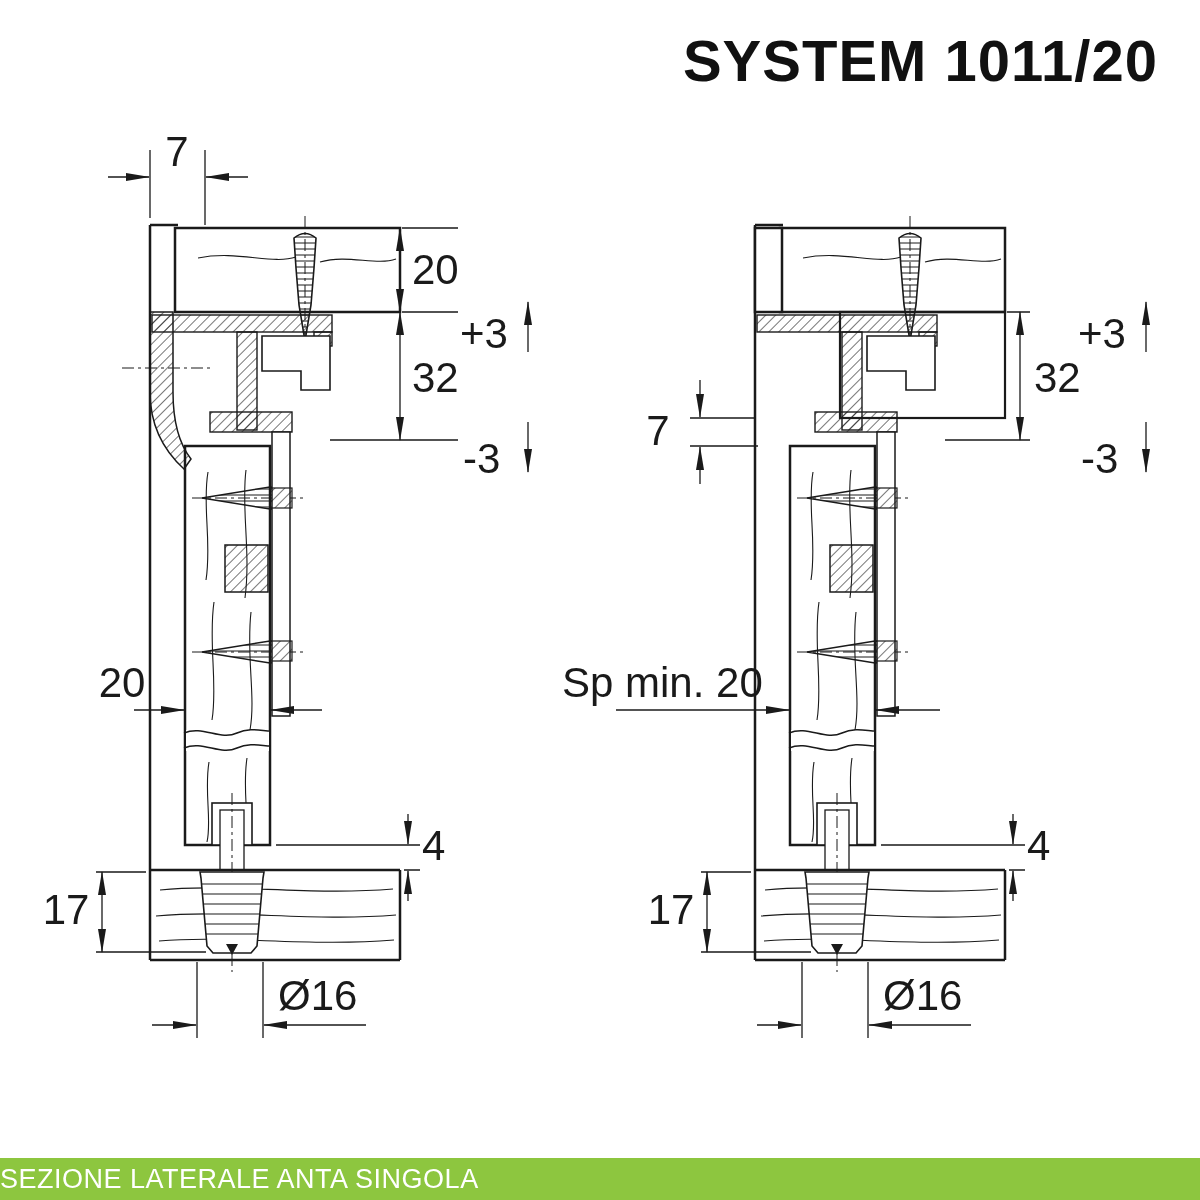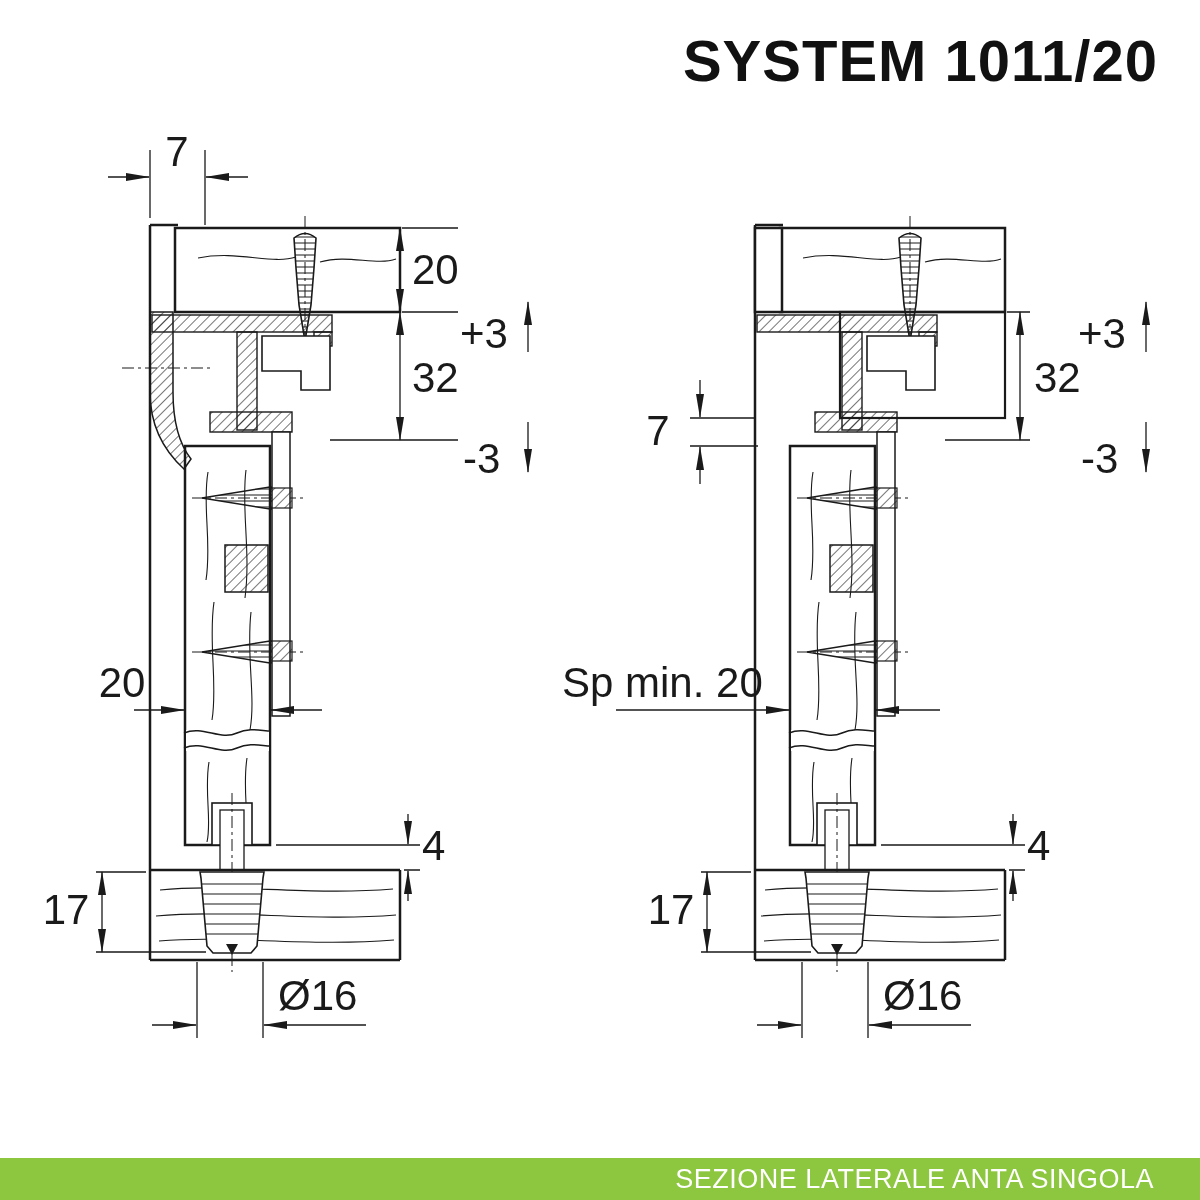--- a/index.html
+++ b/index.html
@@ -14,21 +14,21 @@
     margin-top:13px;
   }
   svg.drawing{position:absolute;top:0;left:0}
   svg text{
     font-family:"Liberation Sans",sans-serif;
     font-size:42px;fill:#1a1a1a;stroke:none;
   }
   .footer{
     position:absolute;left:0;bottom:0;width:1200px;height:42px;
     background:#8dc63f;color:#ffffff;
-    display:flex;align-items:center;justify-content:flex-end;
+    display:flex;align-items:center;
     padding-right:46px;box-sizing:border-box;
     font-size:27px;letter-spacing:.5px;white-space:nowrap;
   }
 </style>
 </head>
 <body>
 
 <div class="title">SYSTEM 1011/20</div>
 
 <svg class="drawing" width="1200" height="1158" viewBox="0 0 1200 1158" xmlns="http://www.w3.org/2000/svg">

